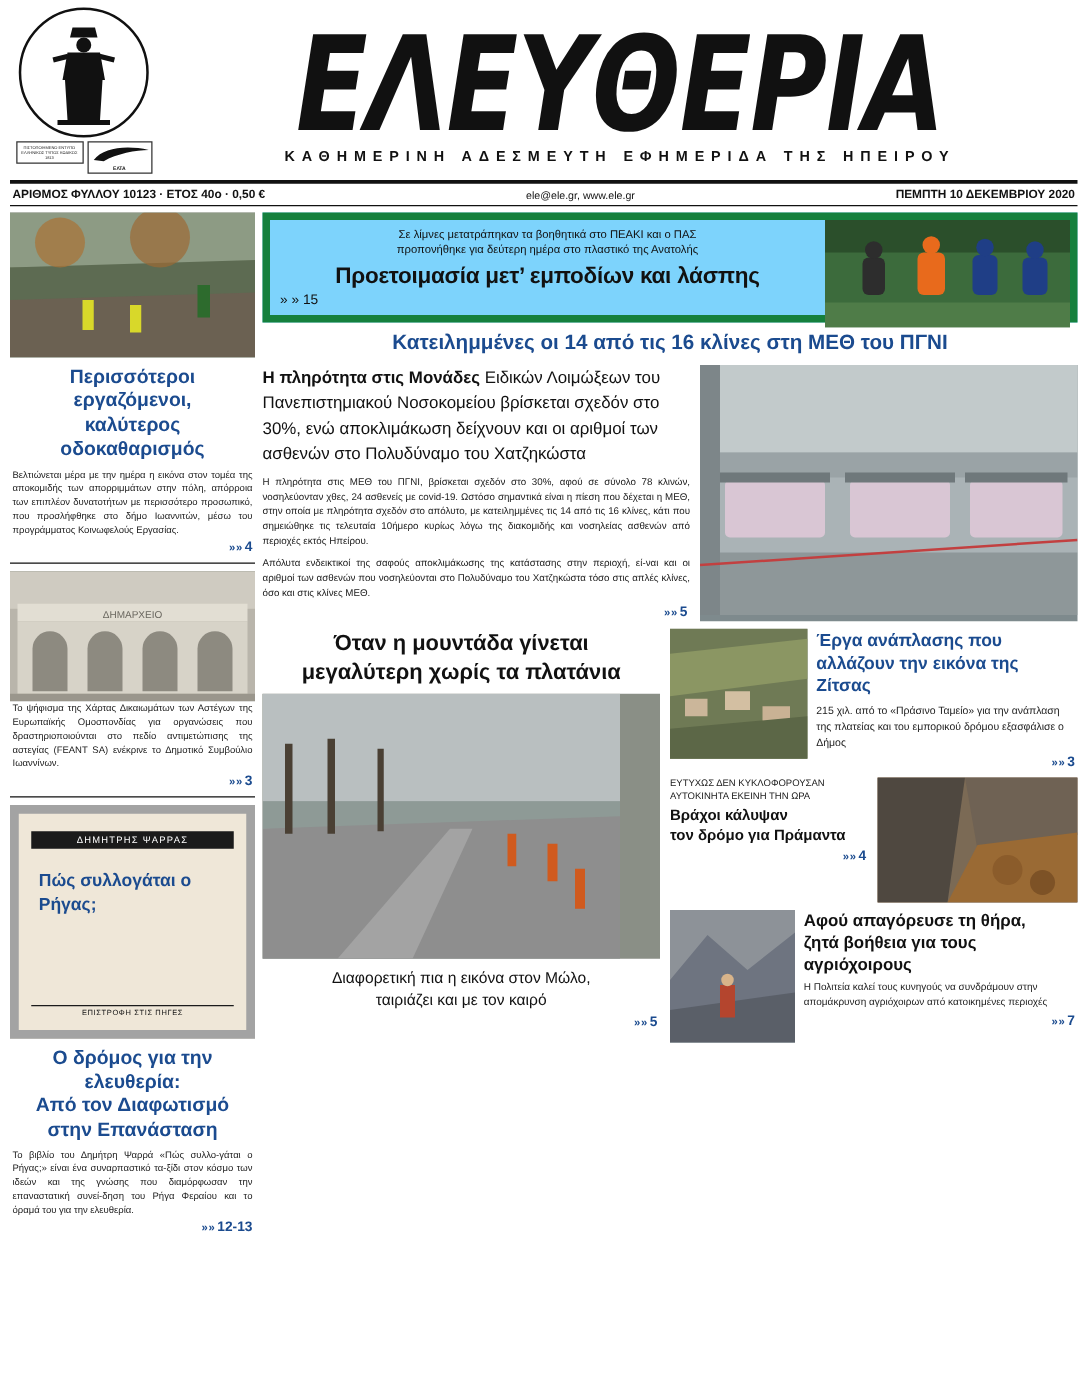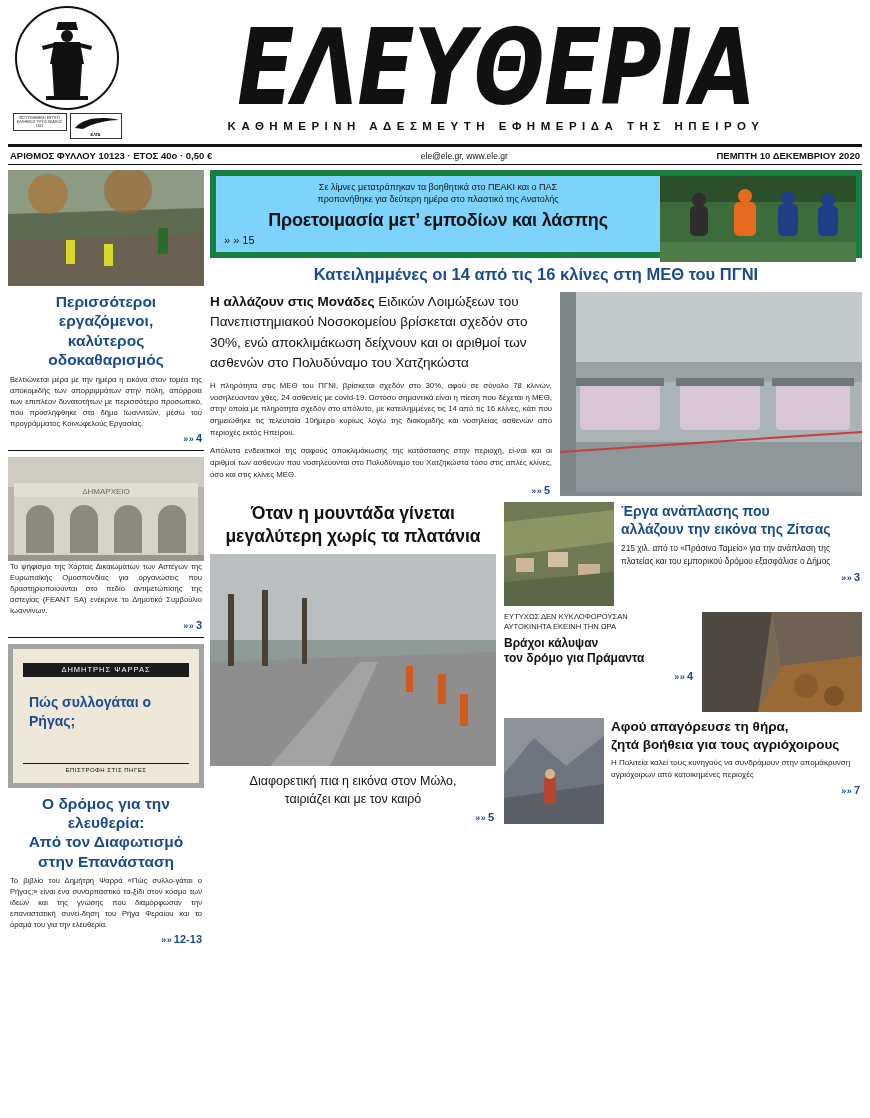--- a/index.html
+++ b/index.html
@@ -102,21 +102,21 @@
   
   .lede-row { display:flex; gap:8px; margin-top:8px; }
   .lede-text { width:342px; }
   .lede-top { font-size:13.5px; line-height:1.5; color:#111; }
   .lede-top b { font-weight:bold; }
   .lede-small { font-size:7.8px; line-height:1.5; text-align:justify; margin-top:7px; color:#222; }
   .lede-img { flex:1; background:#7e8a8d; }
 
   
   .lower { display:flex; gap:8px; margin-top:6px; }
-  .lower-left { width:286px; }
+  .lower-left { width:318px; }
   .lower-right { flex:1; }
   .mount-head { text-align:center; font-weight:bold; font-size:17.5px; color:#111; line-height:1.3; }
   .mount-cap { text-align:center; font-size:12.5px; line-height:1.45; margin-top:6px; }
 
   .zitsa { display:flex; gap:7px; }
   .zitsa-img { width:110px; background:#6f7a5c; }
   .zitsa-text { flex:1; }
   .zitsa-head { color:#1b4b8f; font-weight:bold; font-size:14px; line-height:1.3; }
   .zitsa-body { font-size:8.4px; line-height:1.55; margin-top:4px; color:#222; }
 
@@ -126,21 +126,21 @@
   .rocks-head { font-weight:bold; font-size:12px; line-height:1.3; margin-top:3px; }
   .rocks-img { width:160px; background:#7b6a55; }
 
   .boar { display:flex; gap:7px; margin-top:6px; }
   .boar-img { width:100px; background:#6d747a; }
   .boar-text { flex:1; }
   .boar-head { font-weight:bold; font-size:13.5px; line-height:1.3; }
   .boar-body { font-size:8px; line-height:1.5; margin-top:4px; color:#222; }
 
   
-  .book { background:#efe7d8; border:5px solid #a3a3a3; height:144px; position:relative; }
+  .book { background:#efe7d8; border:7px solid #a3a3a3; height:187px; position:relative; }
   .book-band { background:#1b1b1b; color:#fff; font-size:7.5px; letter-spacing:1px; padding:2.5px 0; text-align:center; margin:14px 10px 0 10px; }
   .book-title { color:#1b4b8f; font-weight:bold; font-size:14px; line-height:1.4; padding:16px 0 0 16px; }
   .book-foot { position:absolute; bottom:10px; left:10px; right:10px; border-top:1px solid #1b1b1b; padding-top:3px; font-size:6px; text-align:center; letter-spacing:0.5px; }
 </style>
 </head>
 <body>
 
 <div class="page">
 
   <div class="masthead">
@@ -291,21 +291,21 @@
             <rect y="66" width="196" height="20" fill="#4f7c48"></rect>
           </svg>
         </div>
       </div>
 
       <div class="main-kicker">Κατειλημμένες οι 14 από τις 16 κλίνες στη ΜΕΘ του ΠΓΝΙ</div>
 
       <div class="lede-row">
         <div class="lede-text">
           <div class="lede-top">
-            <b>Η αλλάζουν στις Μονάδες</b><span> Ειδικών Λοιμώξεων του Πανεπιστημιακού Νοσοκομείου βρίσκεται σχεδόν στο 30%, ενώ αποκλιμάκωση δείχνουν και οι αριθμοί των ασθενών στο Πολυδύναμο του Χατζηκώστα</span>
+            <b>Η πληρότητα στις Μονάδες</b><span> Ειδικών Λοιμώξεων του Πανεπιστημιακού Νοσοκομείου βρίσκεται σχεδόν στο 30%, ενώ αποκλιμάκωση δείχνουν και οι αριθμοί των ασθενών στο Πολυδύναμο του Χατζηκώστα</span>
           </div>
           <div class="lede-small">Η πληρότητα στις ΜΕΘ του ΠΓΝΙ, βρίσκεται σχεδόν στο 30%, αφού σε σύνολο 78 κλινών, νοσηλεύονταν χθες, 24 ασθενείς με covid-19. Ωστόσο σημαντικά είναι η πίεση που δέχεται η ΜΕΘ, στην οποία με πληρότητα σχεδόν στο απόλυτο, με κατειλημμένες τις 14 από τις 16 κλίνες, κάτι που σημειώθηκε τις τελευταία 10ήμερο κυρίως λόγω της διακομιδής και νοσηλείας ασθενών από περιοχές εκτός Ηπείρου.</div>
           <div class="lede-small">Απόλυτα ενδεικτικοί της σαφούς αποκλιμάκωσης της κατάστασης στην περιοχή, εί-ναι και οι αριθμοί των ασθενών που νοσηλεύονται στο Πολυδύναμο του Χατζηκώστα τόσο στις απλές κλίνες, όσο και στις κλίνες ΜΕΘ.</div>
           <div class="pagref">
             <span class="arrows">» »</span>
             <span>5</span>
           </div>
         </div>
         <div class="lede-img">
           <svg width="302" height="200" viewBox="0 0 302 200" preserveAspectRatio="none">

